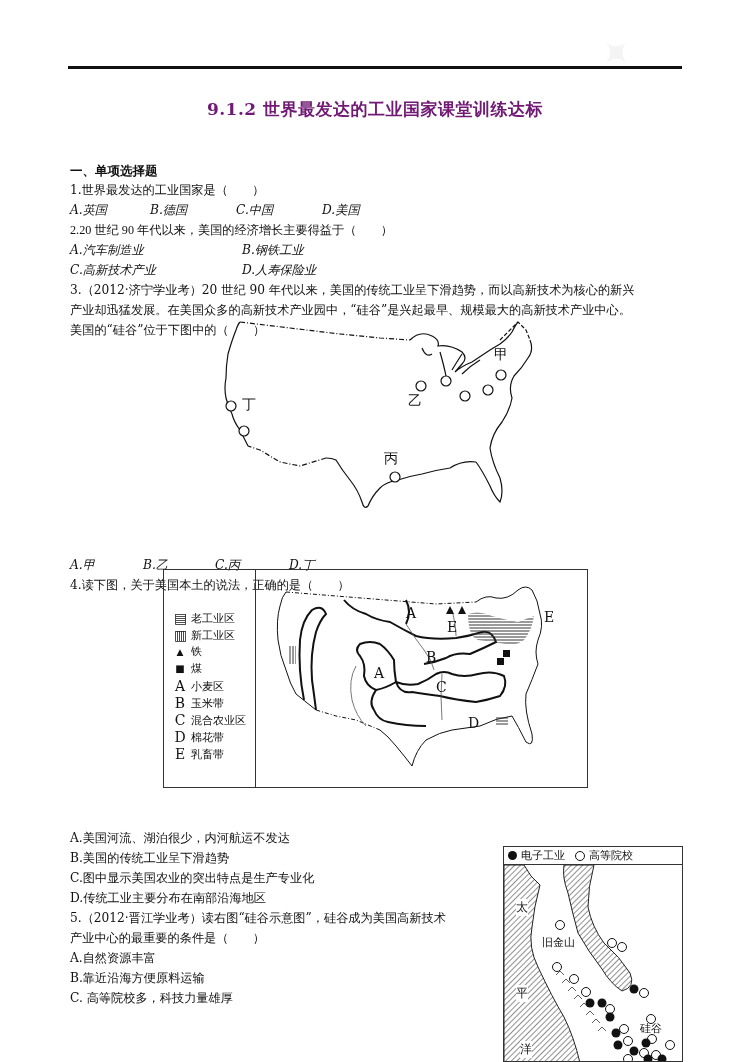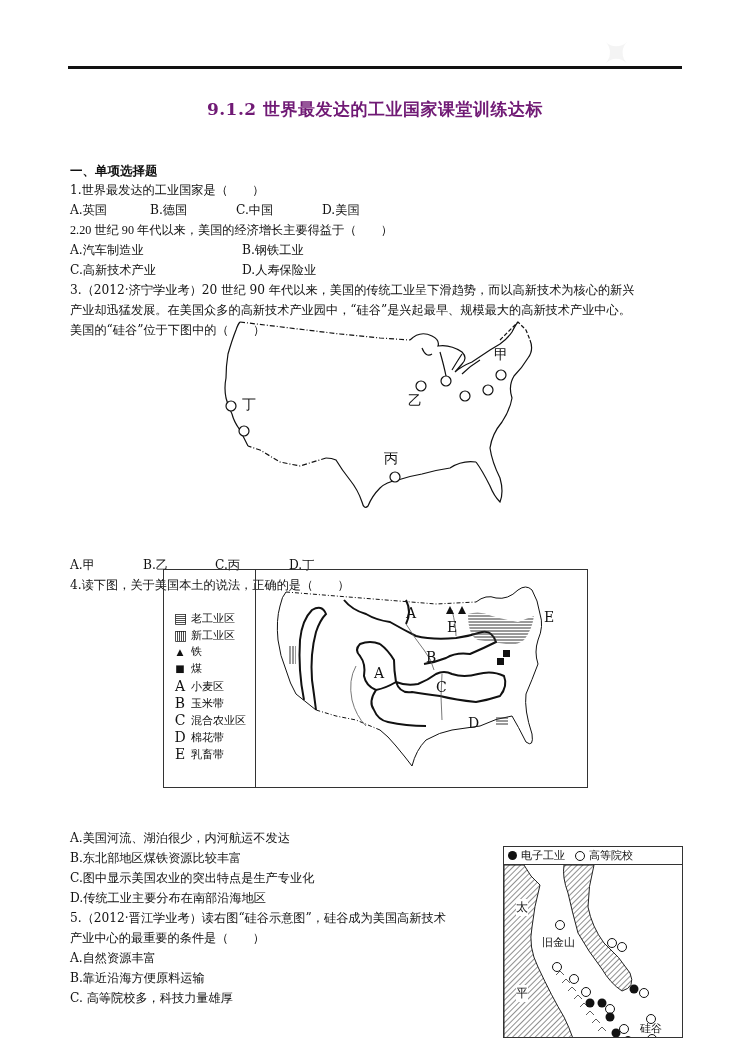--- a/index.html
+++ b/index.html
@@ -1,28 +1,28 @@
 <!DOCTYPE html>
 <html><head>
 <meta charset="utf-8">
 <style>
   html, body { margin:0; padding:0; background:#ffffff; }
   body { width:750px; height:1062px; position:relative; overflow:hidden; font-family:"DejaVu Serif","Liberation Serif",serif; color:#111; }
   .topline { position:absolute; left:68px; top:66px; width:614px; height:3px; background:#111; }
   .title { position:absolute; left:0; width:750px; top:98px; text-align:center; font-size:17px; font-weight:bold; color:#701a75; letter-spacing:0.5px; }
   .line { position:absolute; left:70px; font-size:12.2px; line-height:16px; white-space:nowrap;margin-top:32px; }
   .bold { font-weight:bold; }
-  .opt { position:absolute; }
+  .opt { position:absolute;font-style:italic; }
   .map1 { position:absolute; left:200px; top:310px; width:360px; height:210px; }
   .map2box { position:absolute; left:163px; top:569px; width:425px; height:219px; border:1.5px solid #333; box-sizing:border-box; }
   .legend { position:absolute; left:0; top:0; width:92px; height:100%; border-right:1.5px solid #333; box-sizing:border-box; }
   .legend-item { position:absolute; left:10px; font-size:11px; display:flex; align-items:center; gap:5px; white-space:nowrap; }
   .legend-item .sym { width:12px; text-align:center; font-size:14px; font-family:"DejaVu Serif",serif; }
   .map2 { position:absolute; left:92px; top:0; width:331px; height:216px; }
-  .map3box { position:absolute; left:503px; top:846px; width:180px; height:192px; border:1.2px solid #333; box-sizing:border-box; overflow:hidden; }
+  .map3box { position:absolute; left:503px; top:846px; width:180px; height:216px; border:1.2px solid #333; box-sizing:border-box; overflow:hidden; }
   .map3legend { position:absolute; left:0; top:0; width:100%; height:18px; border-bottom:1.2px solid #333; font-size:11px; display:flex; align-items:center; gap:4px; padding-left:4px; box-sizing:border-box; background:#fff; z-index:2; white-space:nowrap; }
   .dot-filled { display:inline-block; width:9px; height:9px; border-radius:50%; background:#111; }
   .dot-open { display:inline-block; width:8px; height:8px; border-radius:50%; border:1px solid #111; background:#fff; }
   .map3 { position:absolute; left:0; top:0; width:180px; height:216px; }
   .maplabel { position:absolute; font-size:14px; font-family:"DejaVu Sans",sans-serif; }
   .watermark { position:absolute; color:rgba(150,150,150,0.10); font-size:40px; font-weight:bold; transform:rotate(-45deg); font-family:"DejaVu Sans",sans-serif; pointer-events:none; }
 </style>
 </head>
 <body>
 
@@ -189,21 +189,21 @@
         <text x="180" y="122">C</text>
         <text x="212" y="158">D</text>
         <text x="191" y="62">E</text>
         <text x="288" y="52">E</text>
       </g>
     </svg>
   </div>
 </div>
 
 <div class="line" style="top:798px;">A.美国河流、湖泊很少，内河航运不发达</div>
-<div class="line" style="top:818px;">B.东北部地区煤铁资源比较丰富</div>
+<div class="line" style="top:818px;">B.美国的传统工业呈下滑趋势</div>
 <div class="line" style="top:838px;">C.图中显示美国农业的突出特点是生产专业化</div>
 <div class="line" style="top:858px;">D.传统工业主要分布在南部沿海地区</div>
 
 <div class="line" style="top:878px;">5.（2012·晋江学业考）读右图“硅谷示意图”，硅谷成为美国高新技术</div>
 <div class="line" style="top:898px;">产业中心的最重要的条件是（　　）</div>
 <div class="line" style="top:918px;">A.自然资源丰富</div>
 <div class="line" style="top:938px;">B.靠近沿海方便原料运输</div>
 <div class="line" style="top:958px;">C. 高等院校多，科技力量雄厚</div>
 
 <div class="map3box">

